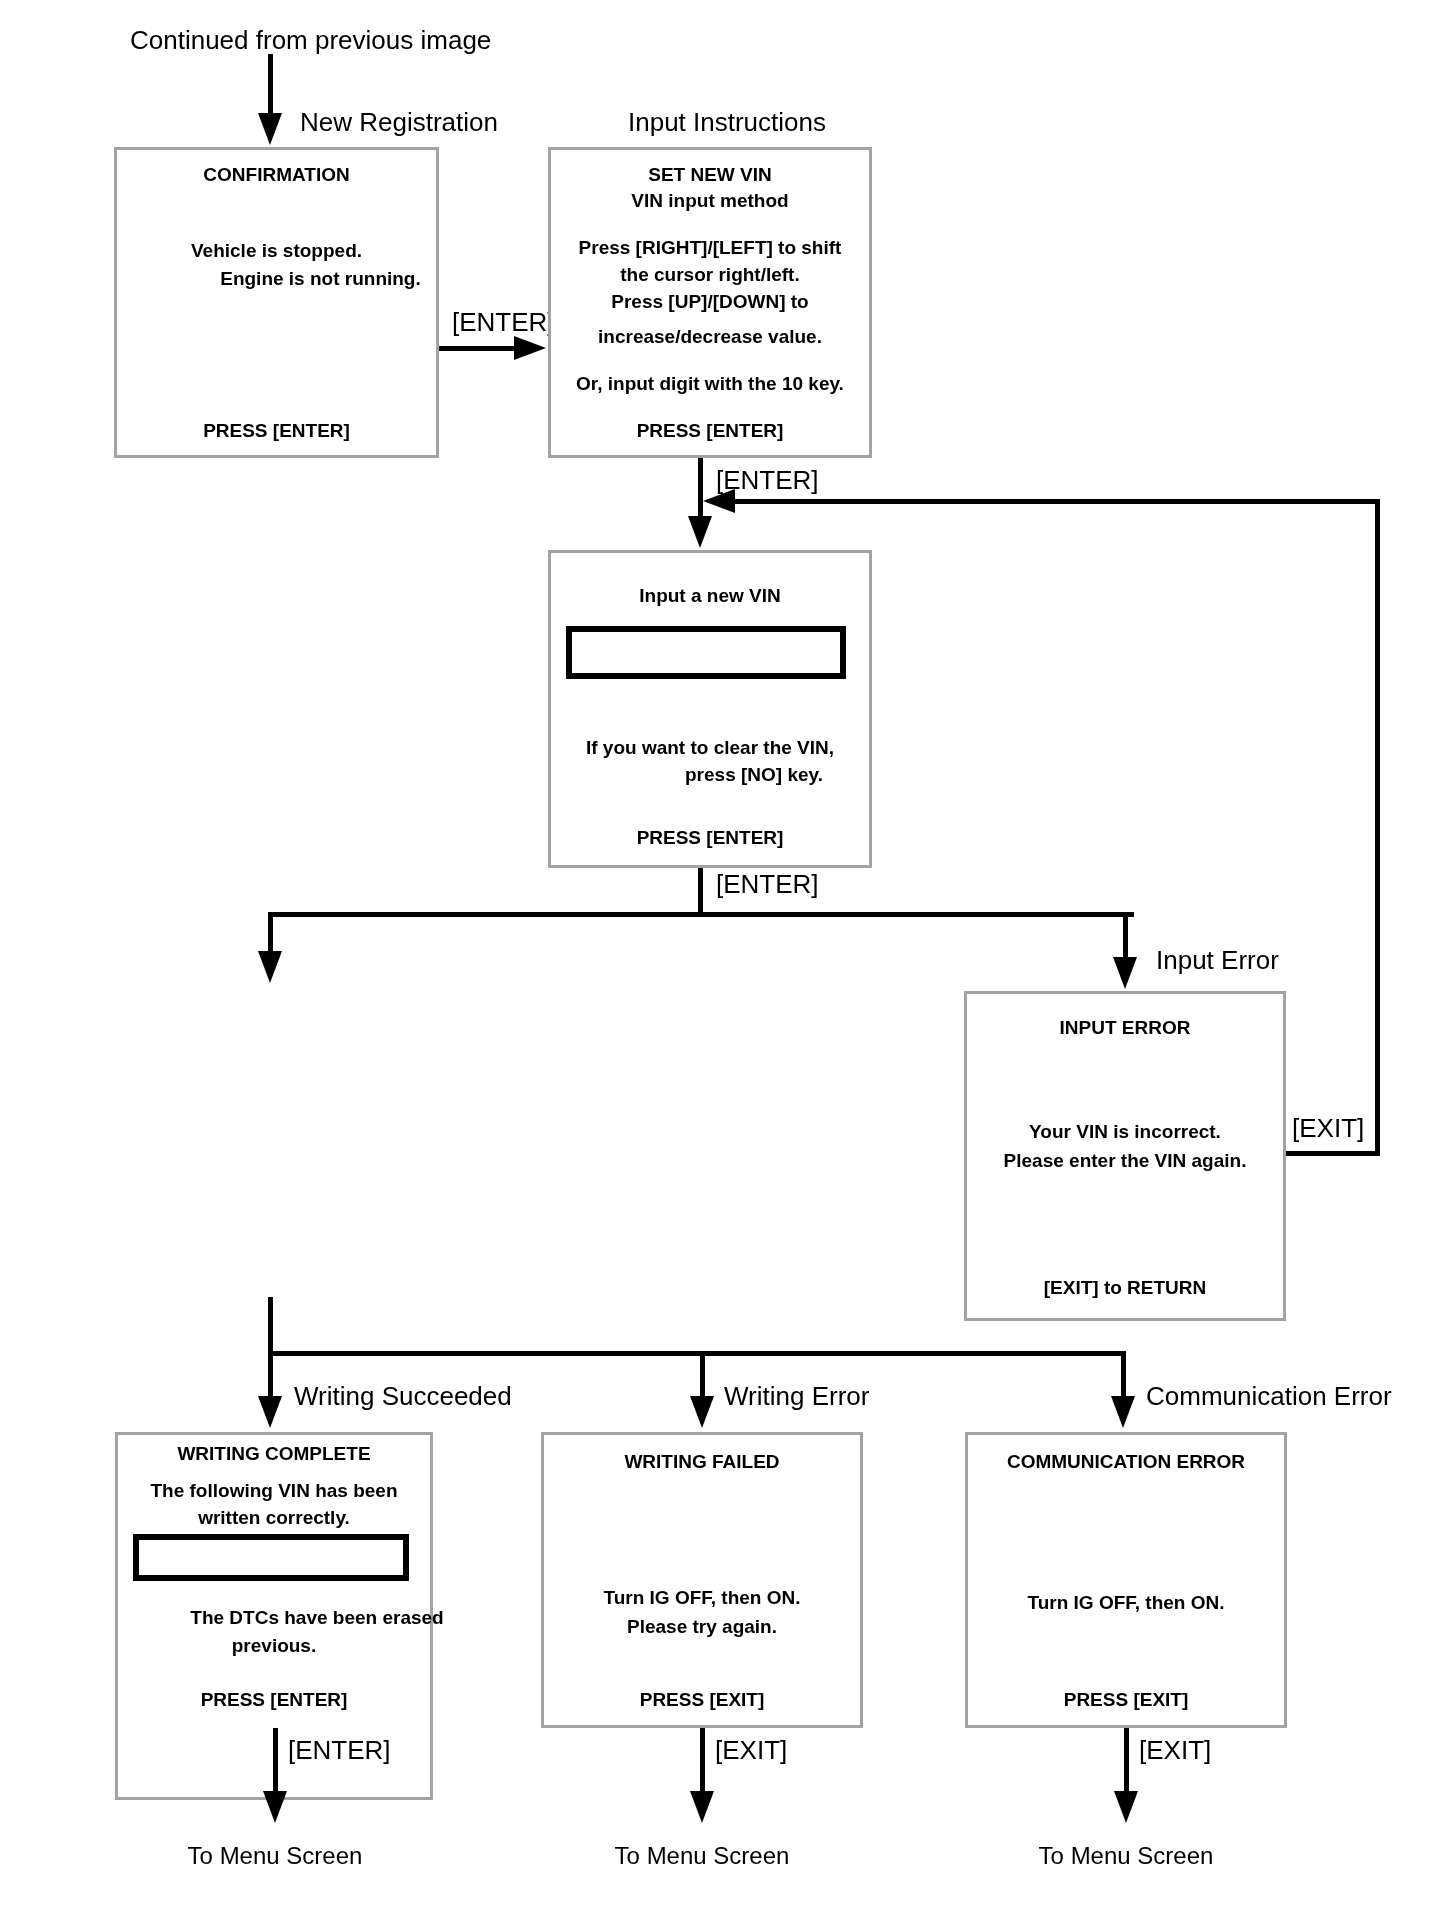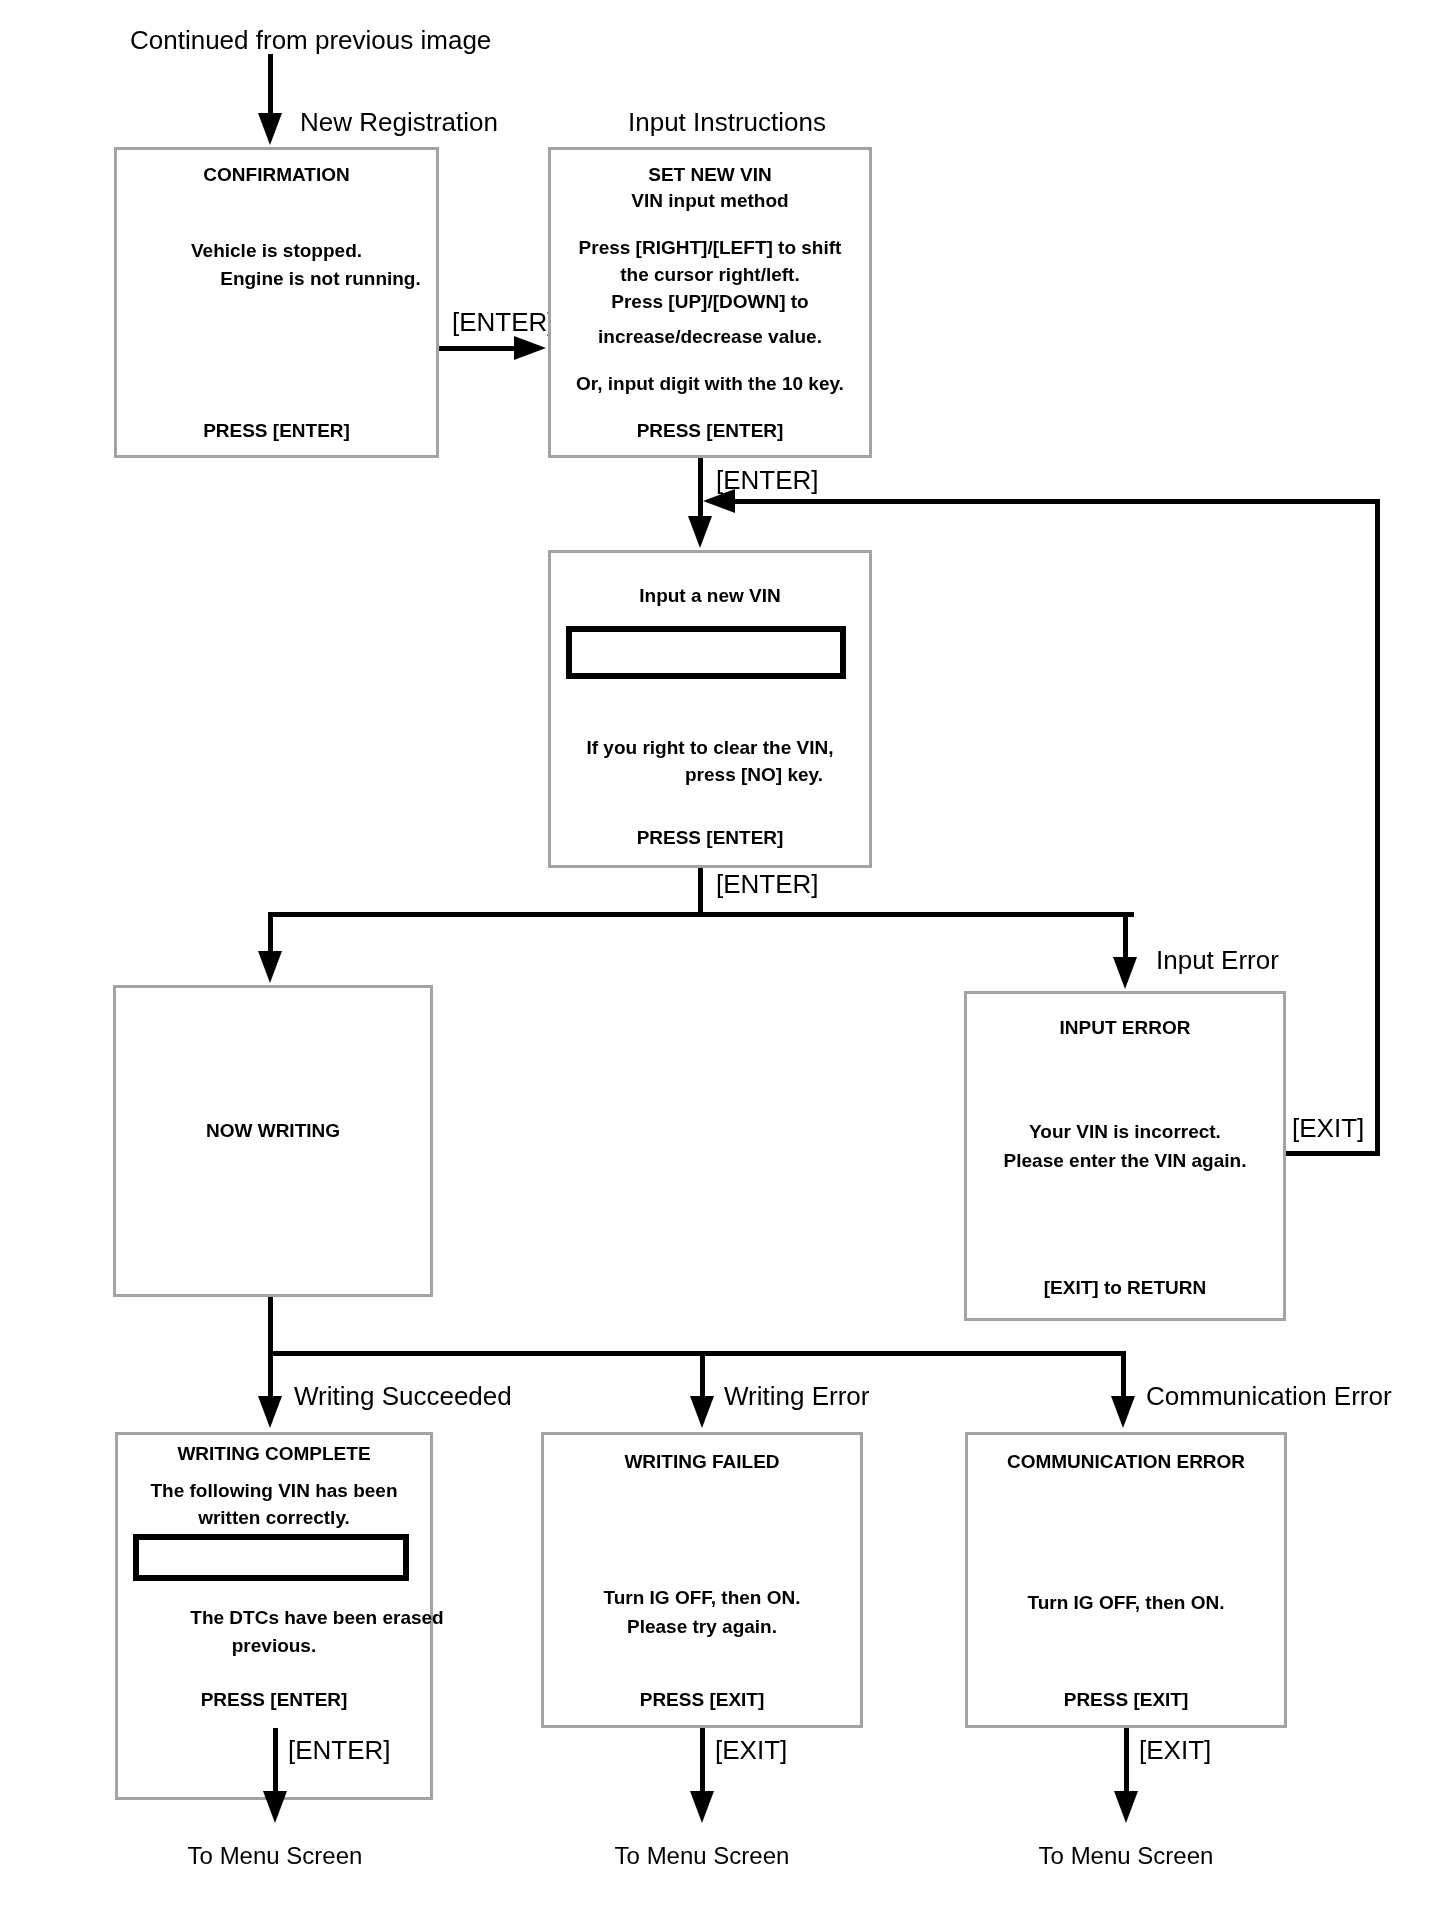--- a/index.html
+++ b/index.html
@@ -66,39 +66,36 @@
   <div class="lbl" style="left:716px; top:468px;">[ENTER]</div>
   <div class="ah ah-d" style="left:688px; top:516px;"></div>
 
   <div class="hl" style="left:712px; top:499px; width:668px;"></div>
   <div class="ah ah-l" style="left:703px; top:489px;"></div>
   <div class="vl" style="left:1375px; top:499px; height:657px;"></div>
 
   <div class="fbox" style="left:548px; top:550px; width:324px; height:318px;">
     <div class="bline" style="top:30px;">Input a new VIN</div>
     <div class="vinrect" style="left:15px; top:73px; width:280px; height:53px;"></div>
-    <div class="bline" style="top:182px;">If you right to clear the VIN,</div>
+    <div class="bline" style="top:182px;">If you want to clear the VIN,</div>
     <div class="bline" style="top:209px;margin-left:44px;">press [NO] key.</div>
     <div class="bline" style="top:272px;">PRESS [ENTER]</div>
   </div>
 
   <div class="vl" style="left:698px; top:868px; height:49px;"></div>
   <div class="lbl" style="left:716px; top:872px;">[ENTER]</div>
   <div class="hl" style="left:268px; top:912px; width:866px;"></div>
 
   <div class="vl" style="left:268px; top:912px; height:43px;"></div>
   <div class="ah ah-d" style="left:258px; top:951px;"></div>
 
   <div class="vl" style="left:1123px; top:912px; height:47px;"></div>
   <div class="ah ah-d" style="left:1113px; top:957px;"></div>
   <div class="lbl" style="left:1156px; top:948px;">Input Error</div>
 
-  <div class="fbox" style="left:113px; top:985px; width:320px; height:312px;">
-    <div class="bline" style="top:130px;">NOW WRITING</div>
-  </div>
 
   <div class="fbox" style="left:964px; top:991px; width:322px; height:330px;">
     <div class="bline" style="top:21px;">INPUT ERROR</div>
     <div class="bline" style="top:125px;">Your VIN is incorrect.</div>
     <div class="bline" style="top:154px;">Please enter the VIN again.</div>
     <div class="bline" style="top:281px;">[EXIT] to RETURN</div>
   </div>
 
   <div class="hl" style="left:1286px; top:1151px; width:94px;"></div>
   <div class="lbl" style="left:1292px; top:1116px;">[EXIT]</div>

